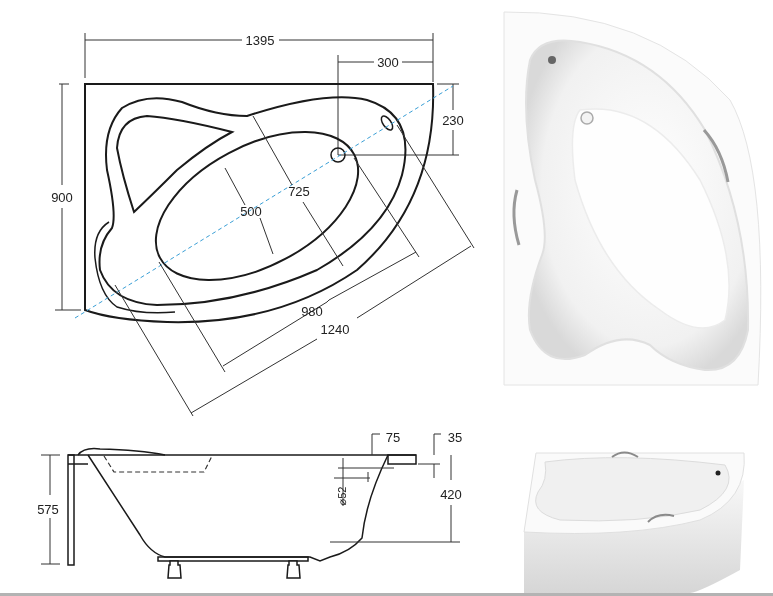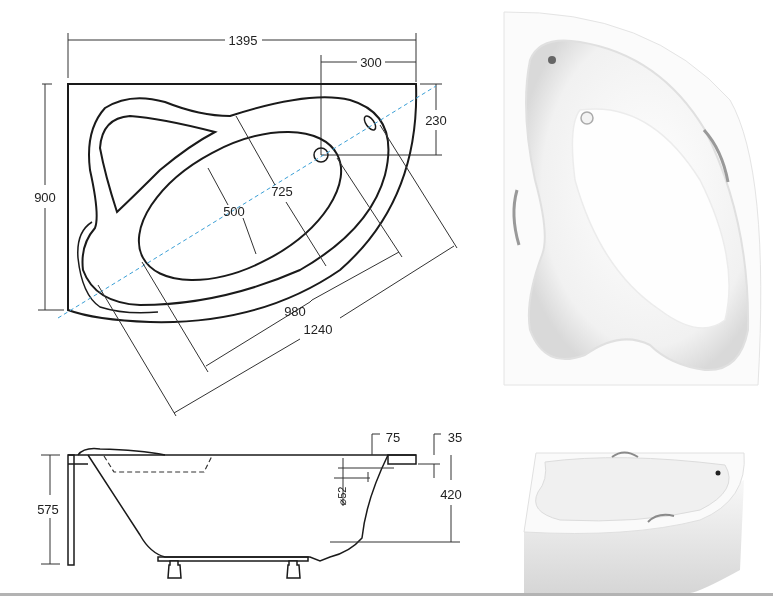--- a/index.html
+++ b/index.html
@@ -4,21 +4,21 @@
 <style>
   html, body { margin: 0; padding: 0; background: #ffffff; }
   body { width: 773px; height: 596px; position: relative; overflow: hidden; font-family: "Liberation Sans", sans-serif; }
   .panel { position: absolute; }
   svg text { font-family: "Liberation Sans", sans-serif; fill: #222; }
   .bottom-rule { position: absolute; left: 0; top: 593px; width: 773px; height: 3px; background: #b3b3b3; }
 </style>
 </head>
 <body>
 
-<div class="panel" style="left:0;top:0;width:480px;height:420px;">
+<div class="panel" style="left:17px;top:0;width:480px;height:420px;">
   <svg width="480" height="420" viewBox="0 0 480 420">
 
     <g stroke="#333" stroke-width="1" fill="none">
       <line x1="68" y1="33" x2="68" y2="78"></line>
       <line x1="416" y1="33" x2="416" y2="82"></line>
       <line x1="68" y1="40" x2="225" y2="40"></line>
       <line x1="262" y1="40" x2="416" y2="40"></line>
 
       <line x1="321" y1="55" x2="321" y2="155"></line>
       <line x1="321" y1="62" x2="357" y2="62"></line>

